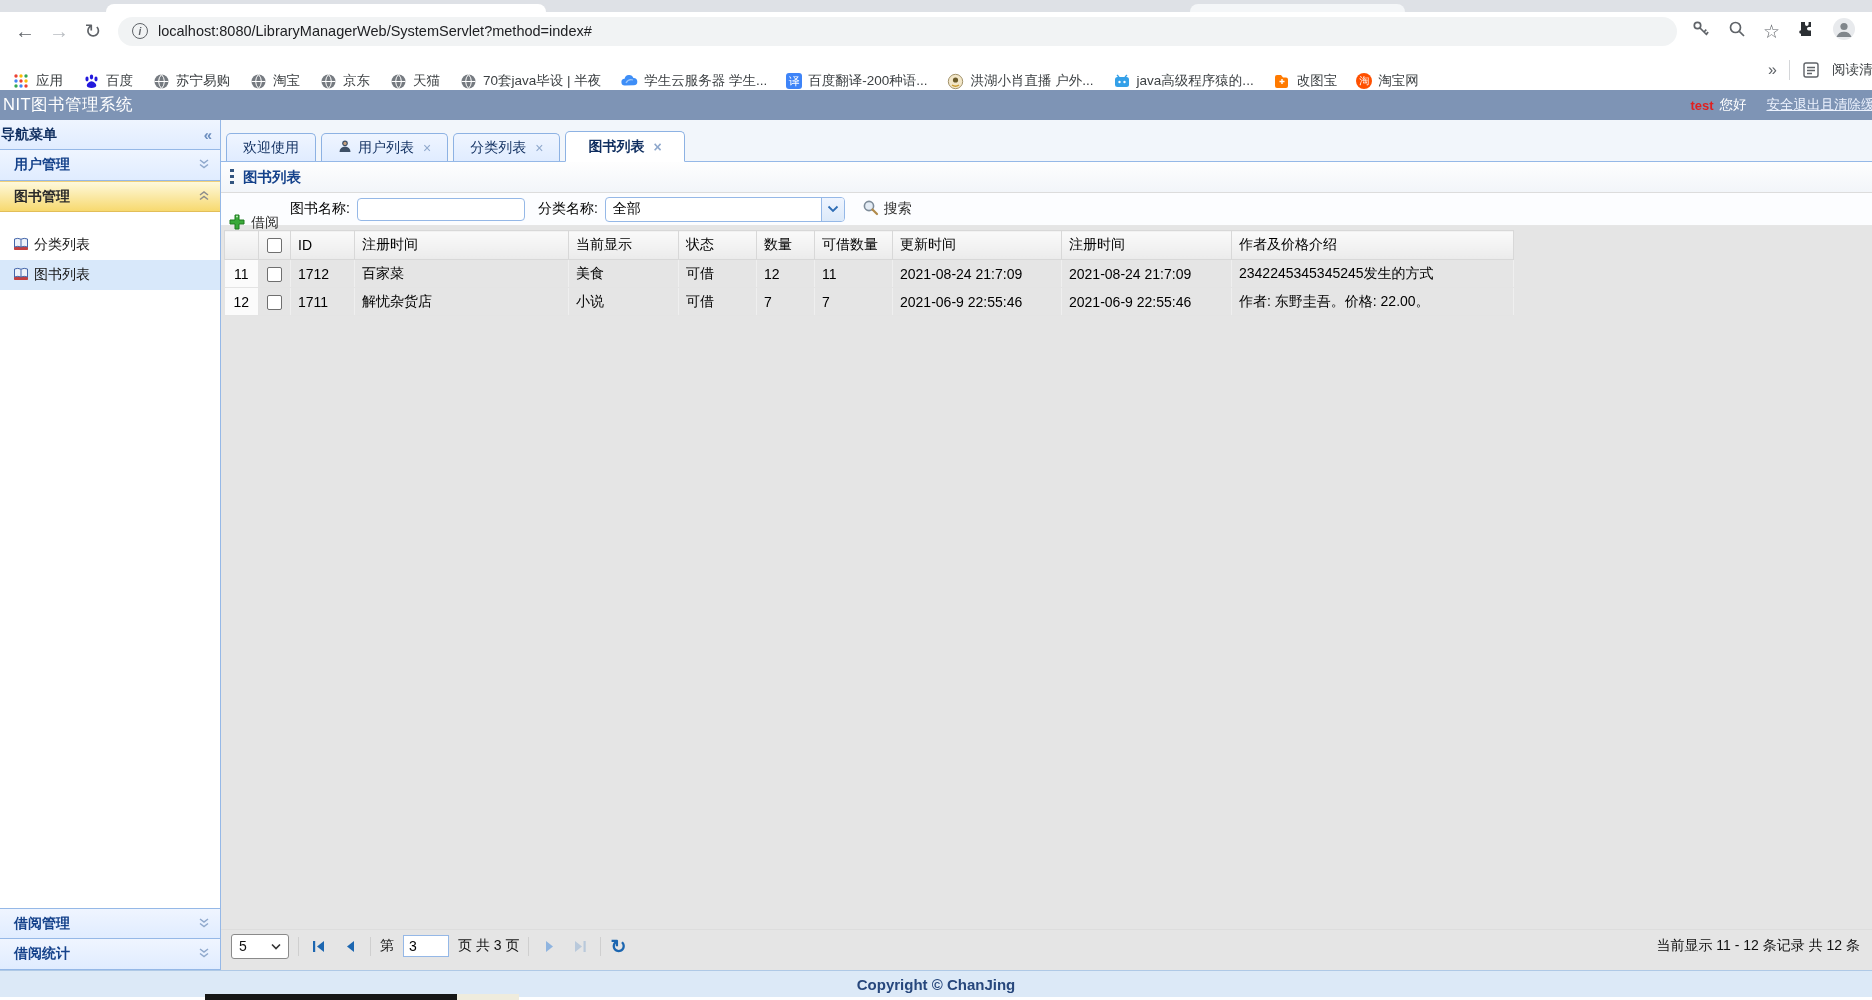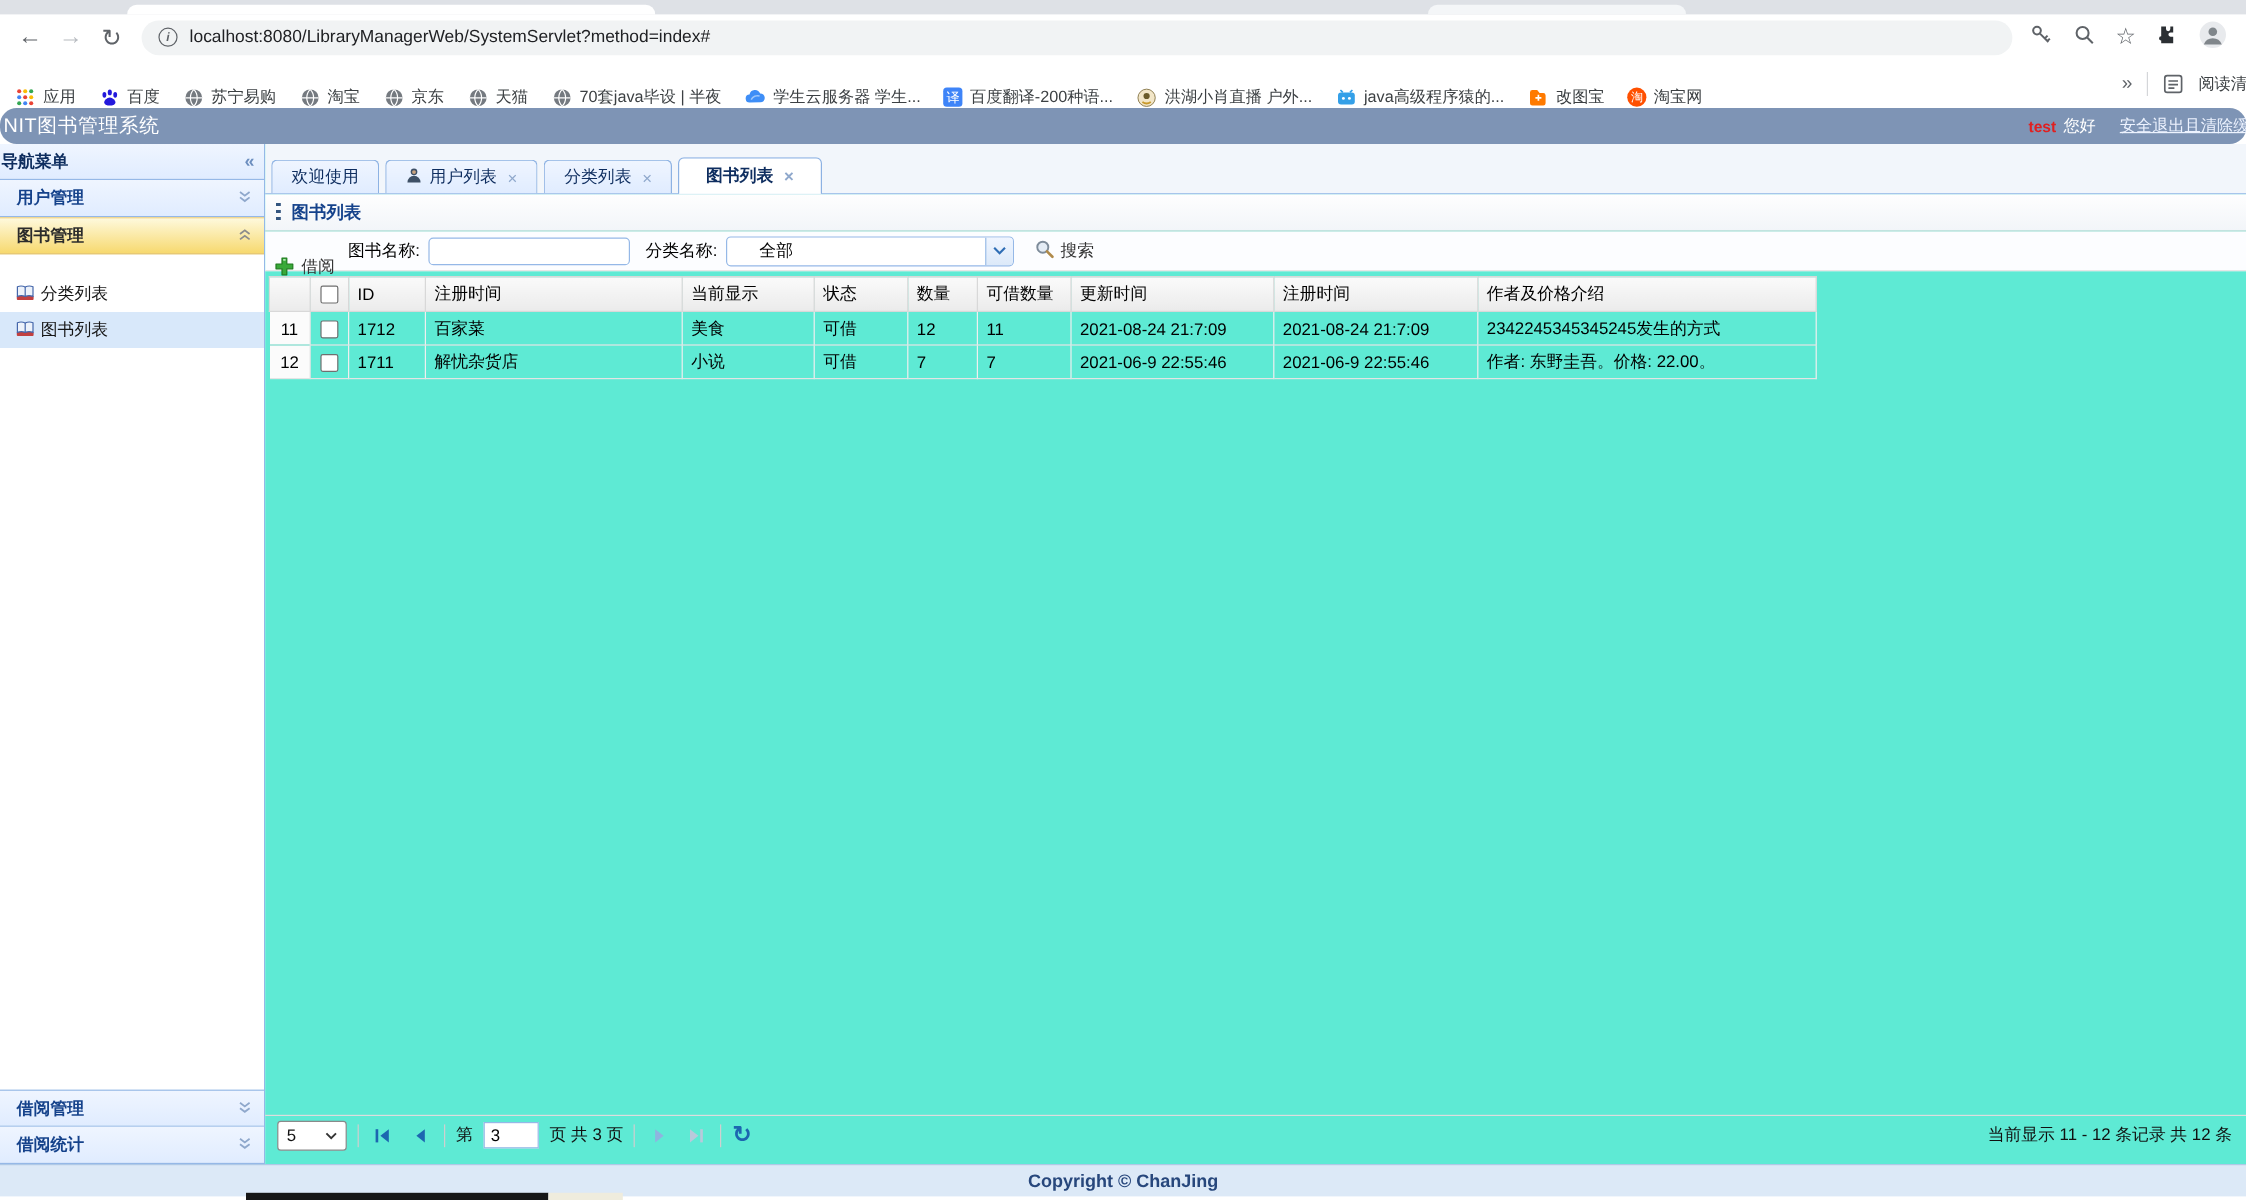--- a/index.html
+++ b/index.html
@@ -23,54 +23,54 @@
   
   .bookmarks { height:40px; background:#fff; display:flex; align-items:flex-end; padding:0 12px; gap:19px; font-size:13.5px; color:#3C4043; position:relative; white-space:nowrap; }
   .bm { display:flex; align-items:center; gap:6px; }
   .bm-ico { width:18px; height:18px; display:flex; align-items:center; justify-content:center; flex:0 0 auto; }
   .sq-ico { width:16px; height:16px; border-radius:3px; color:#fff; font-size:11px; display:flex; align-items:center; justify-content:center; }
   .bm-right { position:absolute; right:-14px; top:0; height:100%; display:flex; align-items:center; gap:12px; }
   .bm-divider { width:1px; height:20px; background:#D4D6D9; }
   .overflow-glyph { font-size:16px; color:#5F6368; }
 
   
-  .appheader { height:30px; background:#7E94B5; color:#fff; display:flex; align-items:center; padding:0 6px; position:relative;border-radius:14px; }
+  .appheader { height:30px; background:#7E94B5; color:#fff; display:flex; align-items:center; padding:0 6px; position:relative; }
   .app-title { font-size:16.5px; margin-left:-3px; letter-spacing:0.5px; }
   .userbox { position:absolute; right:-16px; top:0; height:100%; display:flex; align-items:center; gap:6px; font-size:13.5px; }
   .uname { color:#E02020; font-weight:bold; font-size:13px; }
   .logout-link { color:#EDF3FF; text-decoration:underline; }
 
   
   .content { display:flex; height:850px; }
   .sidebar { width:221px; border-right:1px solid #95B8E7; display:flex; flex-direction:column; background:#fff; }
   .side-title { height:30px; background:linear-gradient(#EFF5FF,#E0ECFF); border-bottom:1px solid #95B8E7; color:#0E2D5F; font-weight:bold; font-size:14px; display:flex; align-items:center; padding:0 8px; }
   .side-title span.t { margin-left:-7px; }
   .side-title .tool { margin-left:auto; color:#6C8EBF; font-weight:bold; font-size:15px; }
   .acc-header { height:31px; background:linear-gradient(#EFF5FF,#E0ECFF); border-bottom:1px solid #95B8E7; color:#15428B; font-weight:bold; font-size:14px; display:flex; align-items:center; padding:0 10px 0 14px; }
   .acc-header .chev { margin-left:auto; }
   .acc-header.sel { background:linear-gradient(#FEF9DC,#F7D96F); border-bottom:1px solid #E2BE59; border-top:1px solid #F0D07A; color:#2B2B2B; }
   .acc-body { flex:1; padding-top:18px; }
   .menu-item { height:30px; display:flex; align-items:center; gap:5px; padding-left:13px; font-size:14px; color:#151515; }
   .menu-item.sel { background:#D8E8FA; }
   .acc-bottom { border-top:1px solid #95B8E7; margin-top:-1px; }
 
-  .main { flex:1; display:flex; flex-direction:column; background:#5eead4; min-width:0; }
+  .main { flex:1; display:flex; flex-direction:column; background:#e5e5e5; min-width:0; }
   .tabsbar { height:42px; background:#F2F6FB; border-bottom:1px solid #95B8E7; display:flex; align-items:flex-end; padding:0 5px; gap:5px; }
   .tab { height:28px; display:flex; align-items:center; gap:6px; padding:0 16px; background:linear-gradient(#EFF5FF,#E0ECFF); border:1px solid #8DB2E3; border-bottom:none; border-radius:5px 5px 0 0; font-size:14px; color:#0E2D5F; }
   .tab.active { background:#fff; font-weight:bold; height:31px; margin-bottom:-1px; border-bottom:1px solid #fff; padding:0 22px; }
   .tab .x { color:#8FA8CC; font-size:14px; margin-left:3px; }
 
   .ptitle { height:31px; background:linear-gradient(#FEFEFE,#F2F5F9); border-bottom:1px solid #DCDCDC; display:flex; align-items:center; gap:9px; padding:0 9px; color:#15428B; font-weight:bold; font-size:14.5px; }
   .drag-dots { width:4px; height:17px; background-image:repeating-linear-gradient(#33557F 0 2.5px, transparent 2.5px 6px); }
 
   .ptoolbar { height:33px; border-bottom:1px solid #E6E6E6; display:flex; align-items:center; padding:0 7px; gap:7px; font-size:14px; background:#FCFDFF; }
   .tb-btn { display:flex; align-items:center; gap:5px; color:#333; padding-right:4px;margin-top:28px; }
   .tb-input { width:168px; height:23px; border:1px solid #95B8E7; border-radius:4px; font-size:14px; padding:0 5px; outline:none; }
   .combo { width:240px; height:25px; border:1px solid #95B8E7; border-radius:4px; display:flex; align-items:stretch; background:#fff; overflow:hidden; }
-  .combo .val { flex:1; display:flex; align-items:center; padding-left:7px; font-size:14px;margin-left:20px; }
+  .combo .val { flex:1; display:flex; align-items:center; padding-left:7px; font-size:14px; }
   .combo .arrow { width:23px; background:linear-gradient(#EFF5FF,#DCE9F9); border-left:1px solid #95B8E7; display:flex; align-items:center; justify-content:center; }
   .search-btn { display:flex; align-items:center; gap:5px; margin-left:10px; color:#333; }
 
   
   .gridwrap { flex:1; padding:4px 0 0 3px; overflow:hidden; }
   table.grid { border-collapse:collapse; table-layout:fixed; width:1289px; font-size:14px; color:#000; }
   .grid th { background:linear-gradient(#FAFAFA,#EBEBEB); border:1px solid #D8D8D8; border-left:none; font-weight:normal; text-align:left; height:29px; padding:0 7px; }
   .grid th:first-child { border-left:1px solid #D8D8D8; }
   .grid td { border-bottom:1px solid #E4E4E4; border-right:1px solid #EFEFEF; height:28px; padding:0 7px; overflow:hidden; white-space:nowrap; }
   .grid td.rn { text-align:center; border-right:1px solid #E4E4E4; background:#FBFBFB; padding:0 2px; }

